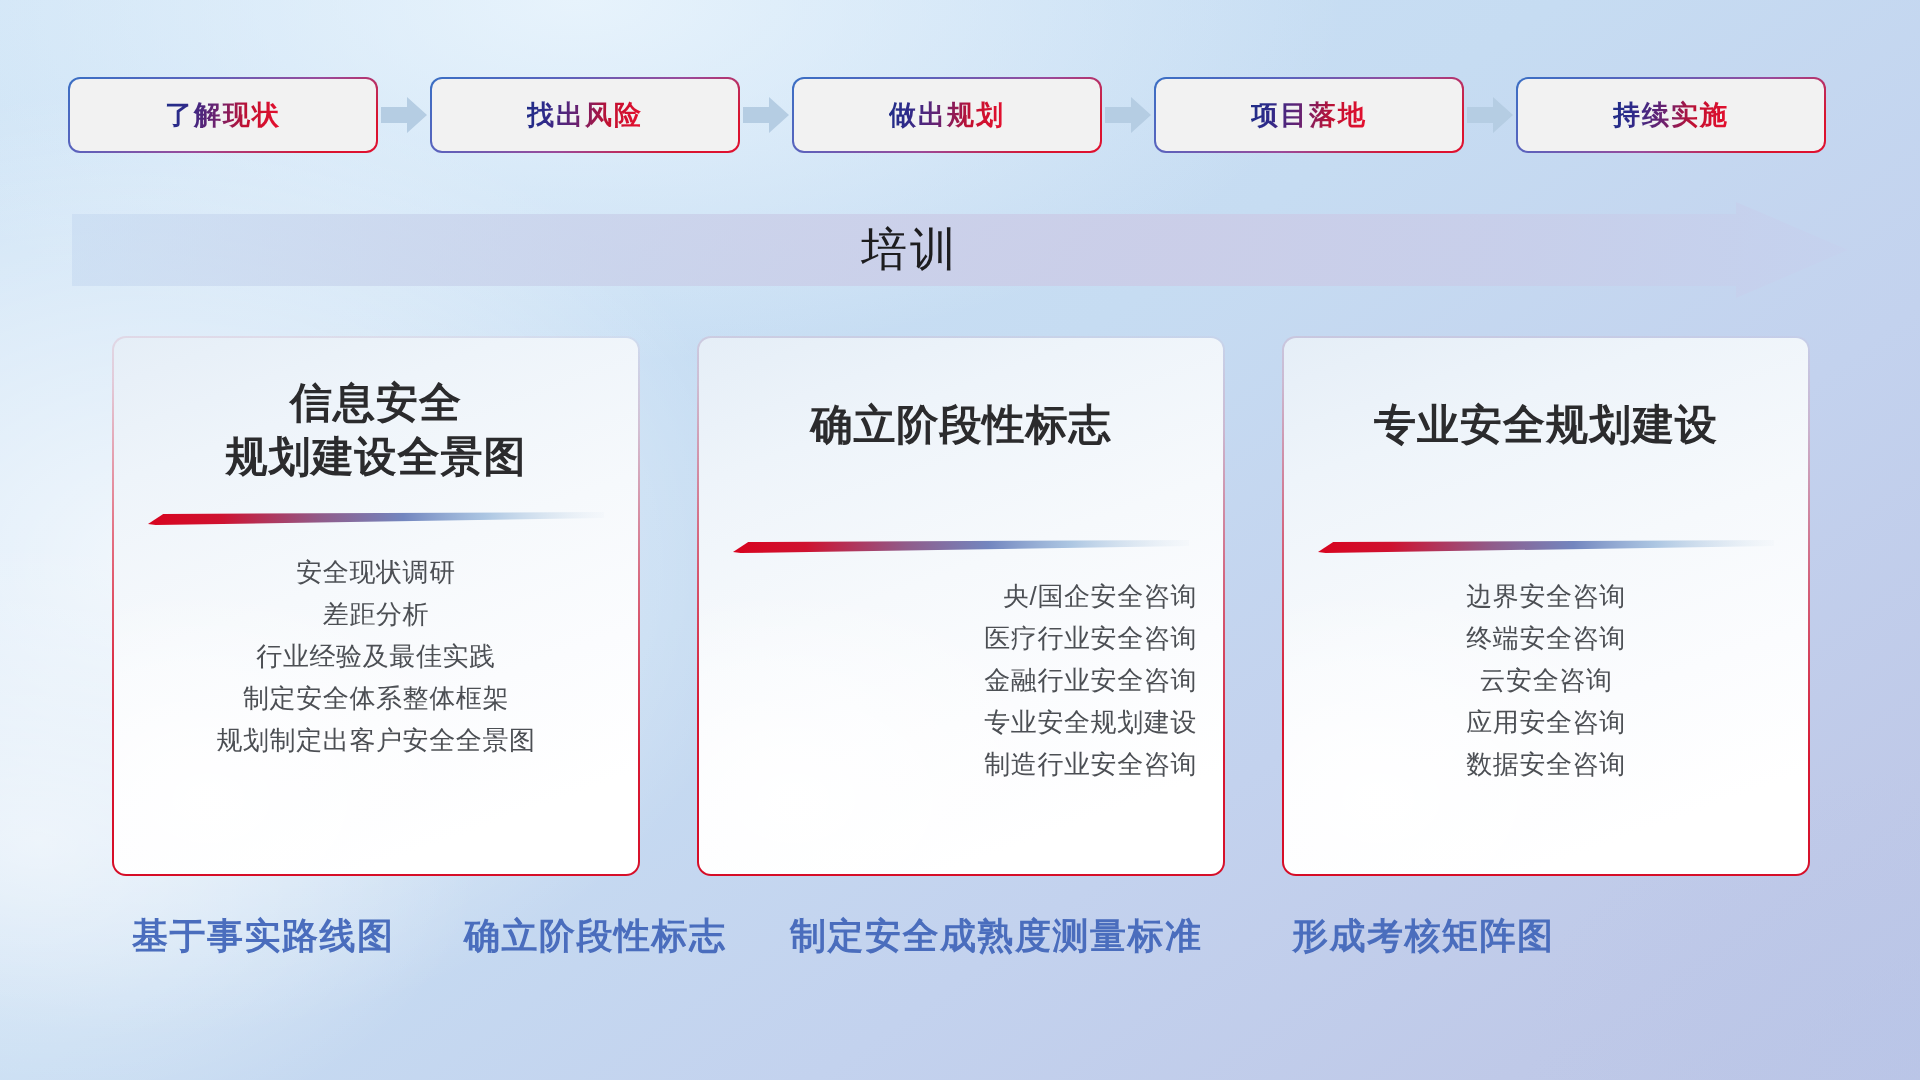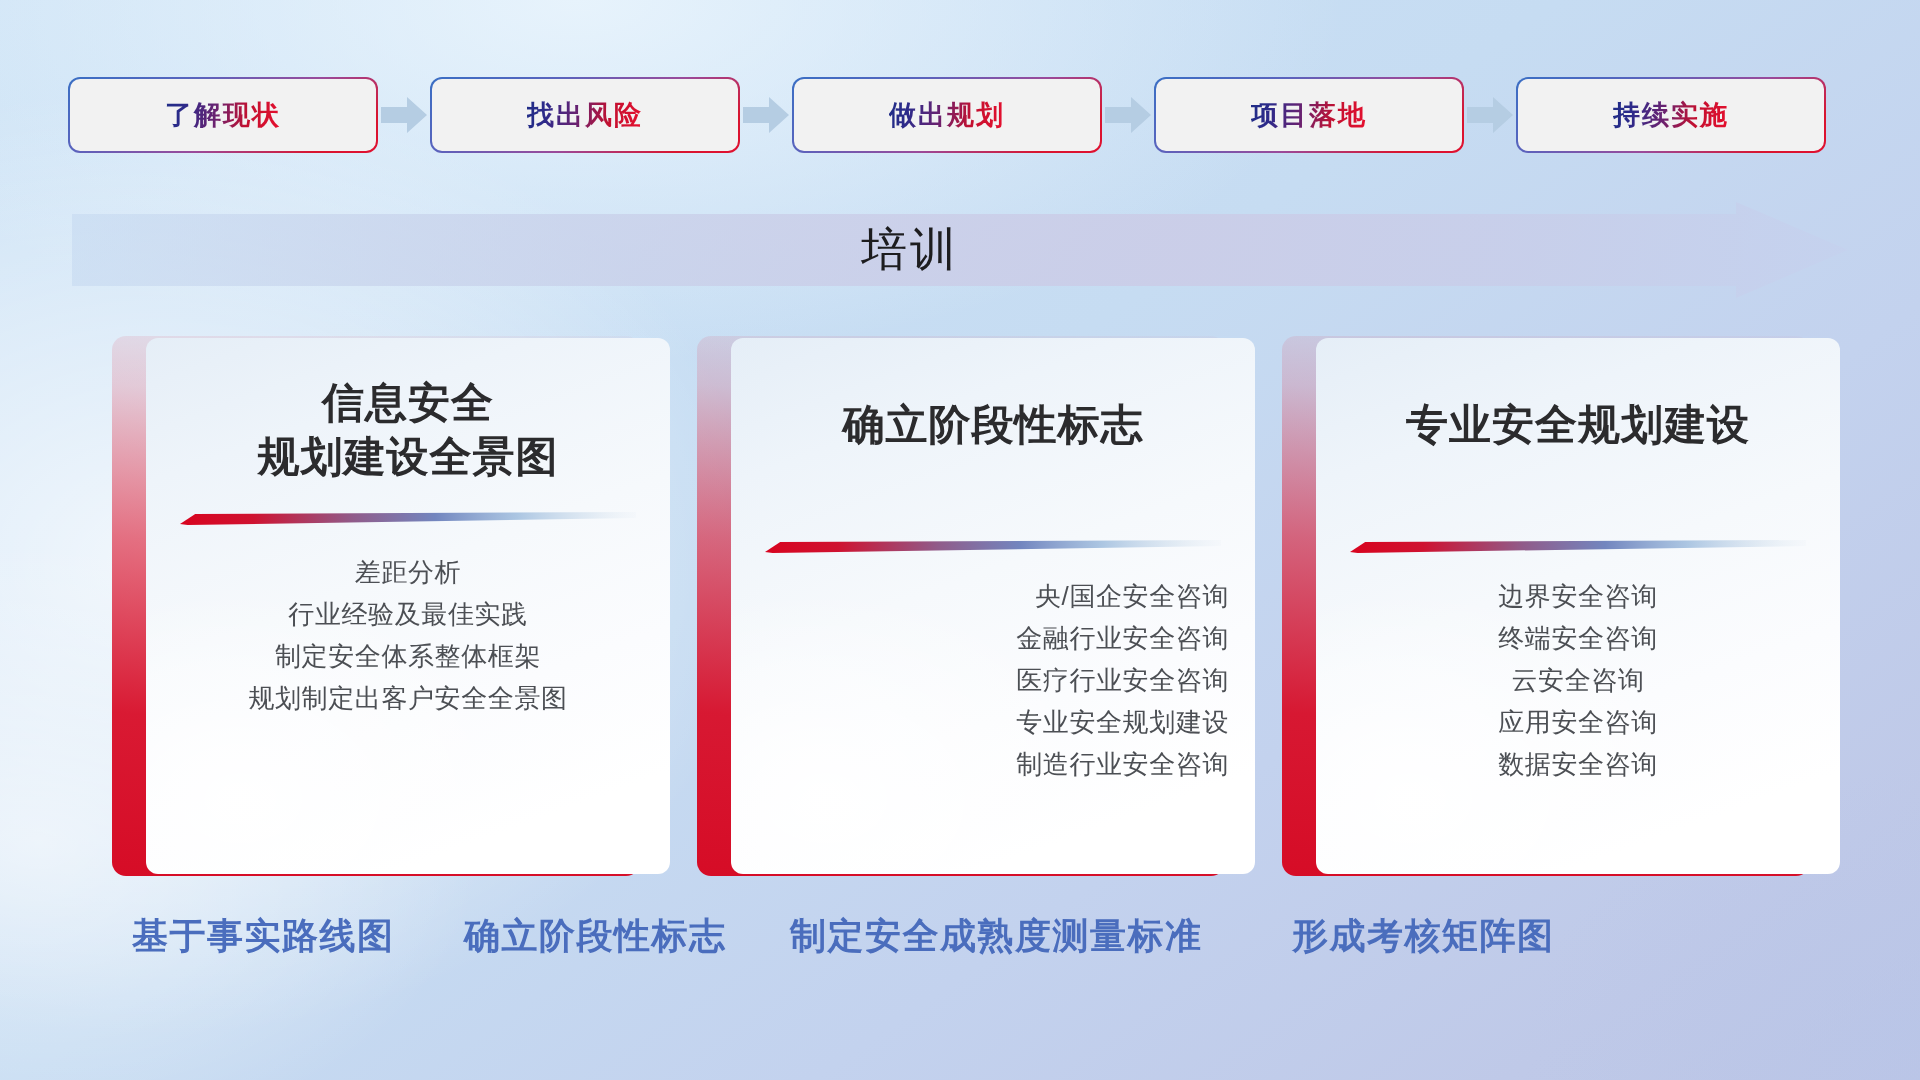--- a/index.html
+++ b/index.html
@@ -145,21 +145,20 @@
   .card-inner {
     position: relative;
     width: 100%;
     height: 100%;
     border-radius: 12px;
     background:
       radial-gradient(ellipse 420px 300px at 18% 86%, rgba(255,255,255,0.95) 0%, rgba(255,255,255,0) 70%),
       linear-gradient(160deg, #e5eef7 0%, #eef4fa 20%, #f6f9fc 45%, #fbfcfe 66%, #ffffff 86%, #ffffff 100%);
     overflow: hidden;
     padding: 0 26px;
-    margin-left: 32px;
   }
   .card-title {
     margin-top: 38px;
     text-align: center;
     font-size: 42px;
     line-height: 1.28;
     font-weight: 700;
     color: #2b2b2d;
     letter-spacing: 1px;
     white-space: pre-line;
@@ -283,20 +282,21 @@
                 <stop offset="0.56" stop-color="#6479b8" stop-opacity="0.9"></stop>
                 <stop offset="0.74" stop-color="#8fb2d8" stop-opacity="0.72"></stop>
                 <stop offset="0.90" stop-color="#c3d6e8" stop-opacity="0.42"></stop>
                 <stop offset="1" stop-color="#dfe8f1" stop-opacity="0.12"></stop>
               </linearGradient>
             </defs>
             <path d="M0 12 L16 2 L480 0 L480 6 L8 13 Z" fill="url(#dg1)"></path>
           </svg>
         </div>
         <ul class="card-list">
+          <li>安全现状调研</li>
           <li>差距分析</li>
           <li>行业经验及最佳实践</li>
           <li>制定安全体系整体框架</li>
           <li>规划制定出客户安全全景图</li>
         </ul>
       </div>
     </div>
 
     <div class="card two">
       <div class="card-inner">
@@ -312,22 +312,22 @@
                 <stop offset="0.74" stop-color="#8fb2d8" stop-opacity="0.72"></stop>
                 <stop offset="0.90" stop-color="#c3d6e8" stop-opacity="0.42"></stop>
                 <stop offset="1" stop-color="#dfe8f1" stop-opacity="0.12"></stop>
               </linearGradient>
             </defs>
             <path d="M0 12 L16 2 L480 0 L480 6 L8 13 Z" fill="url(#dg2)"></path>
           </svg>
         </div>
         <ul class="card-list">
           <li>央/国企安全咨询</li>
+          <li>医疗行业安全咨询</li>
           <li>金融行业安全咨询</li>
-          <li>医疗行业安全咨询</li>
           <li>专业安全规划建设</li>
           <li>制造行业安全咨询</li>
         </ul>
       </div>
     </div>
 
     <div class="card three">
       <div class="card-inner">
         <div class="card-title">专业安全规划建设</div>
         <div class="divider">

